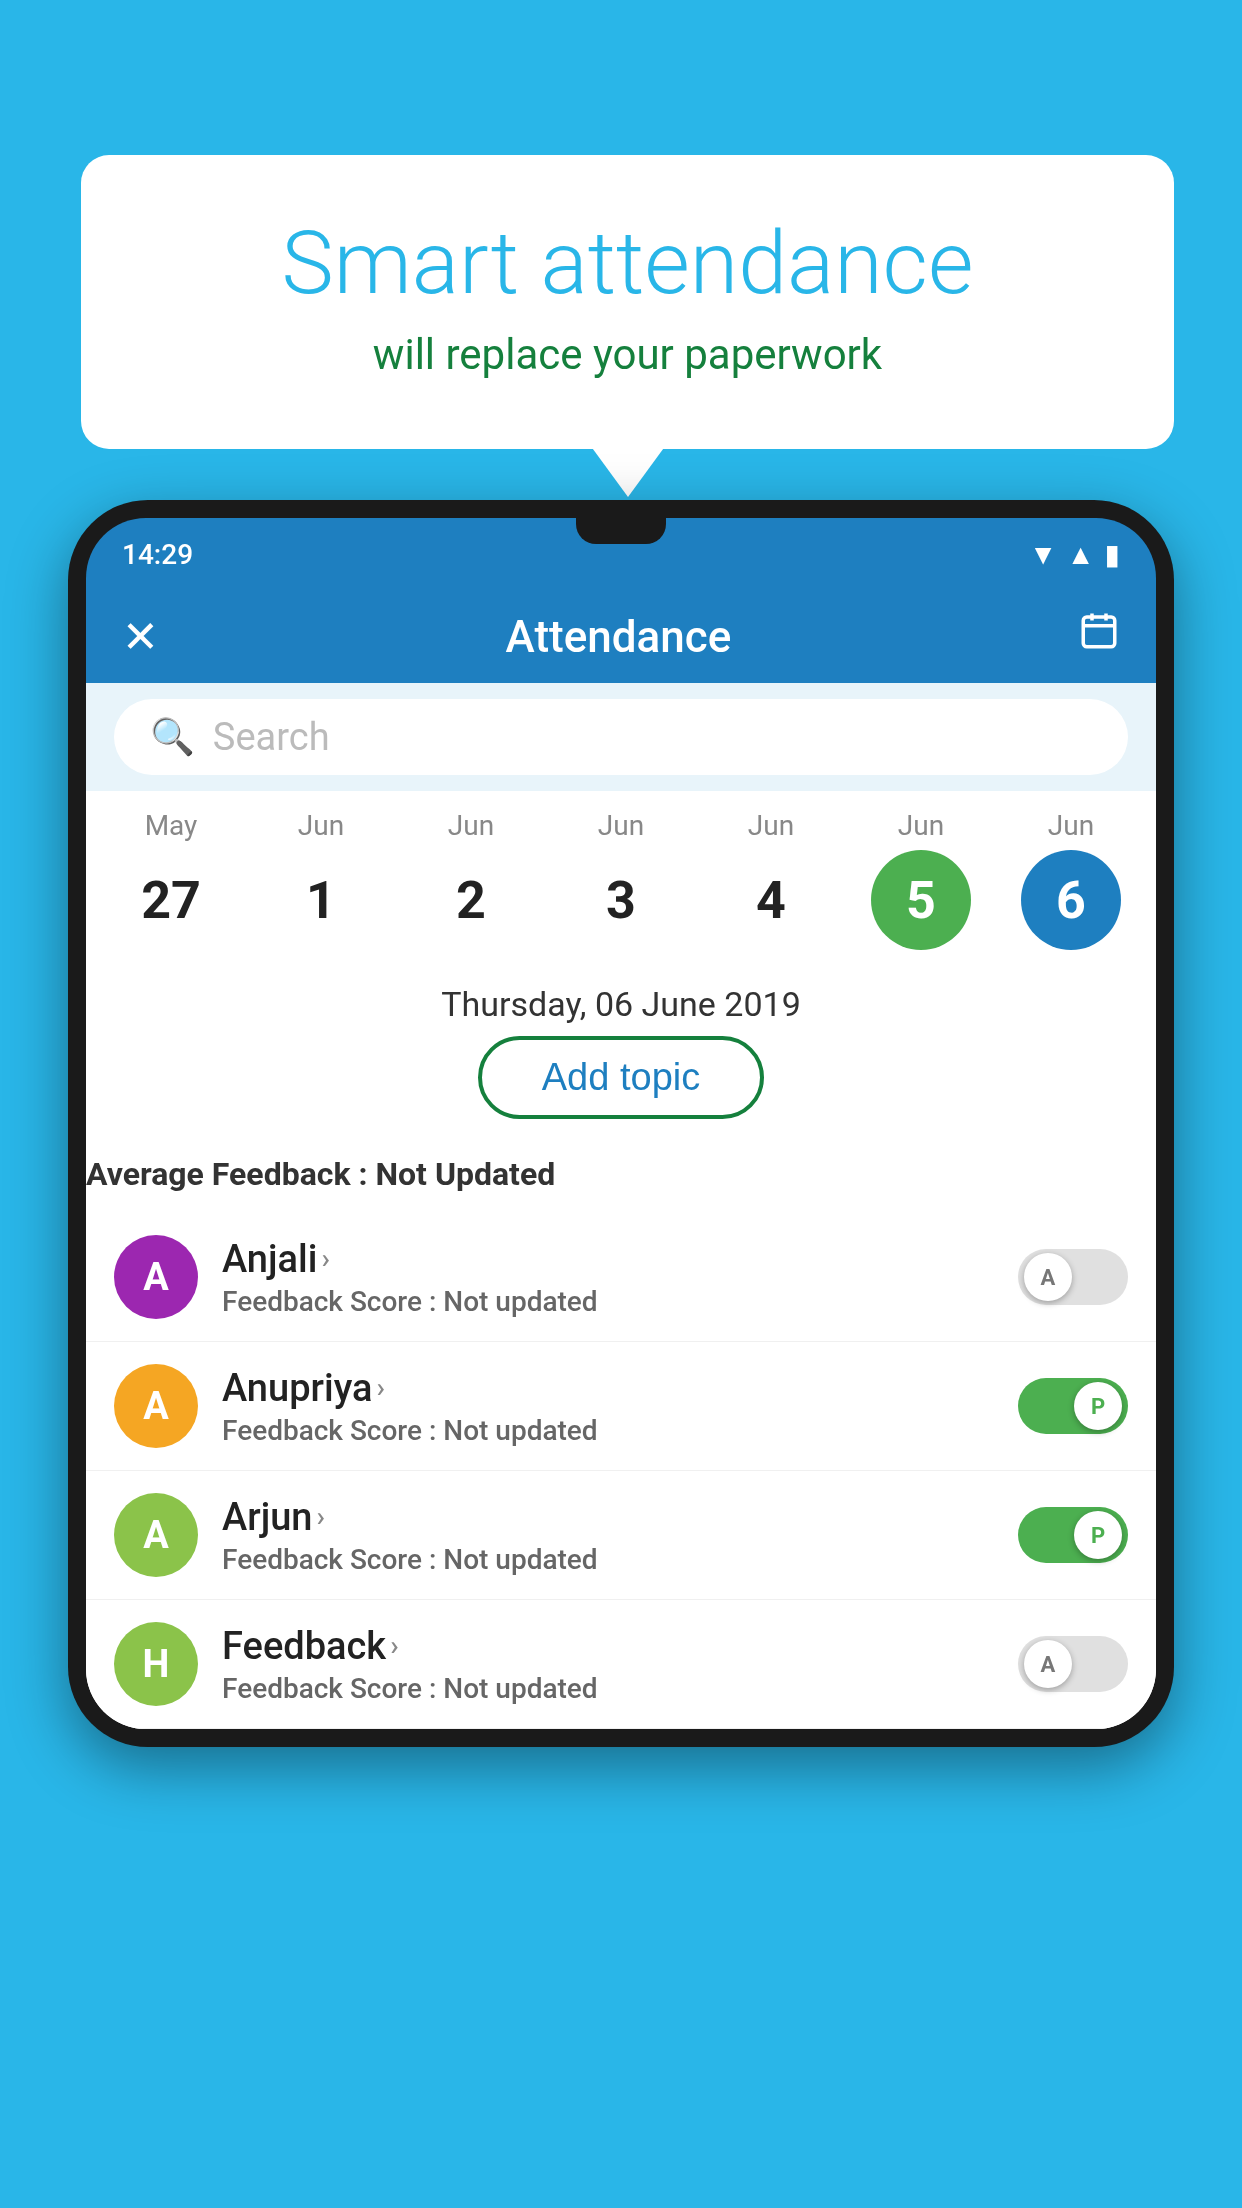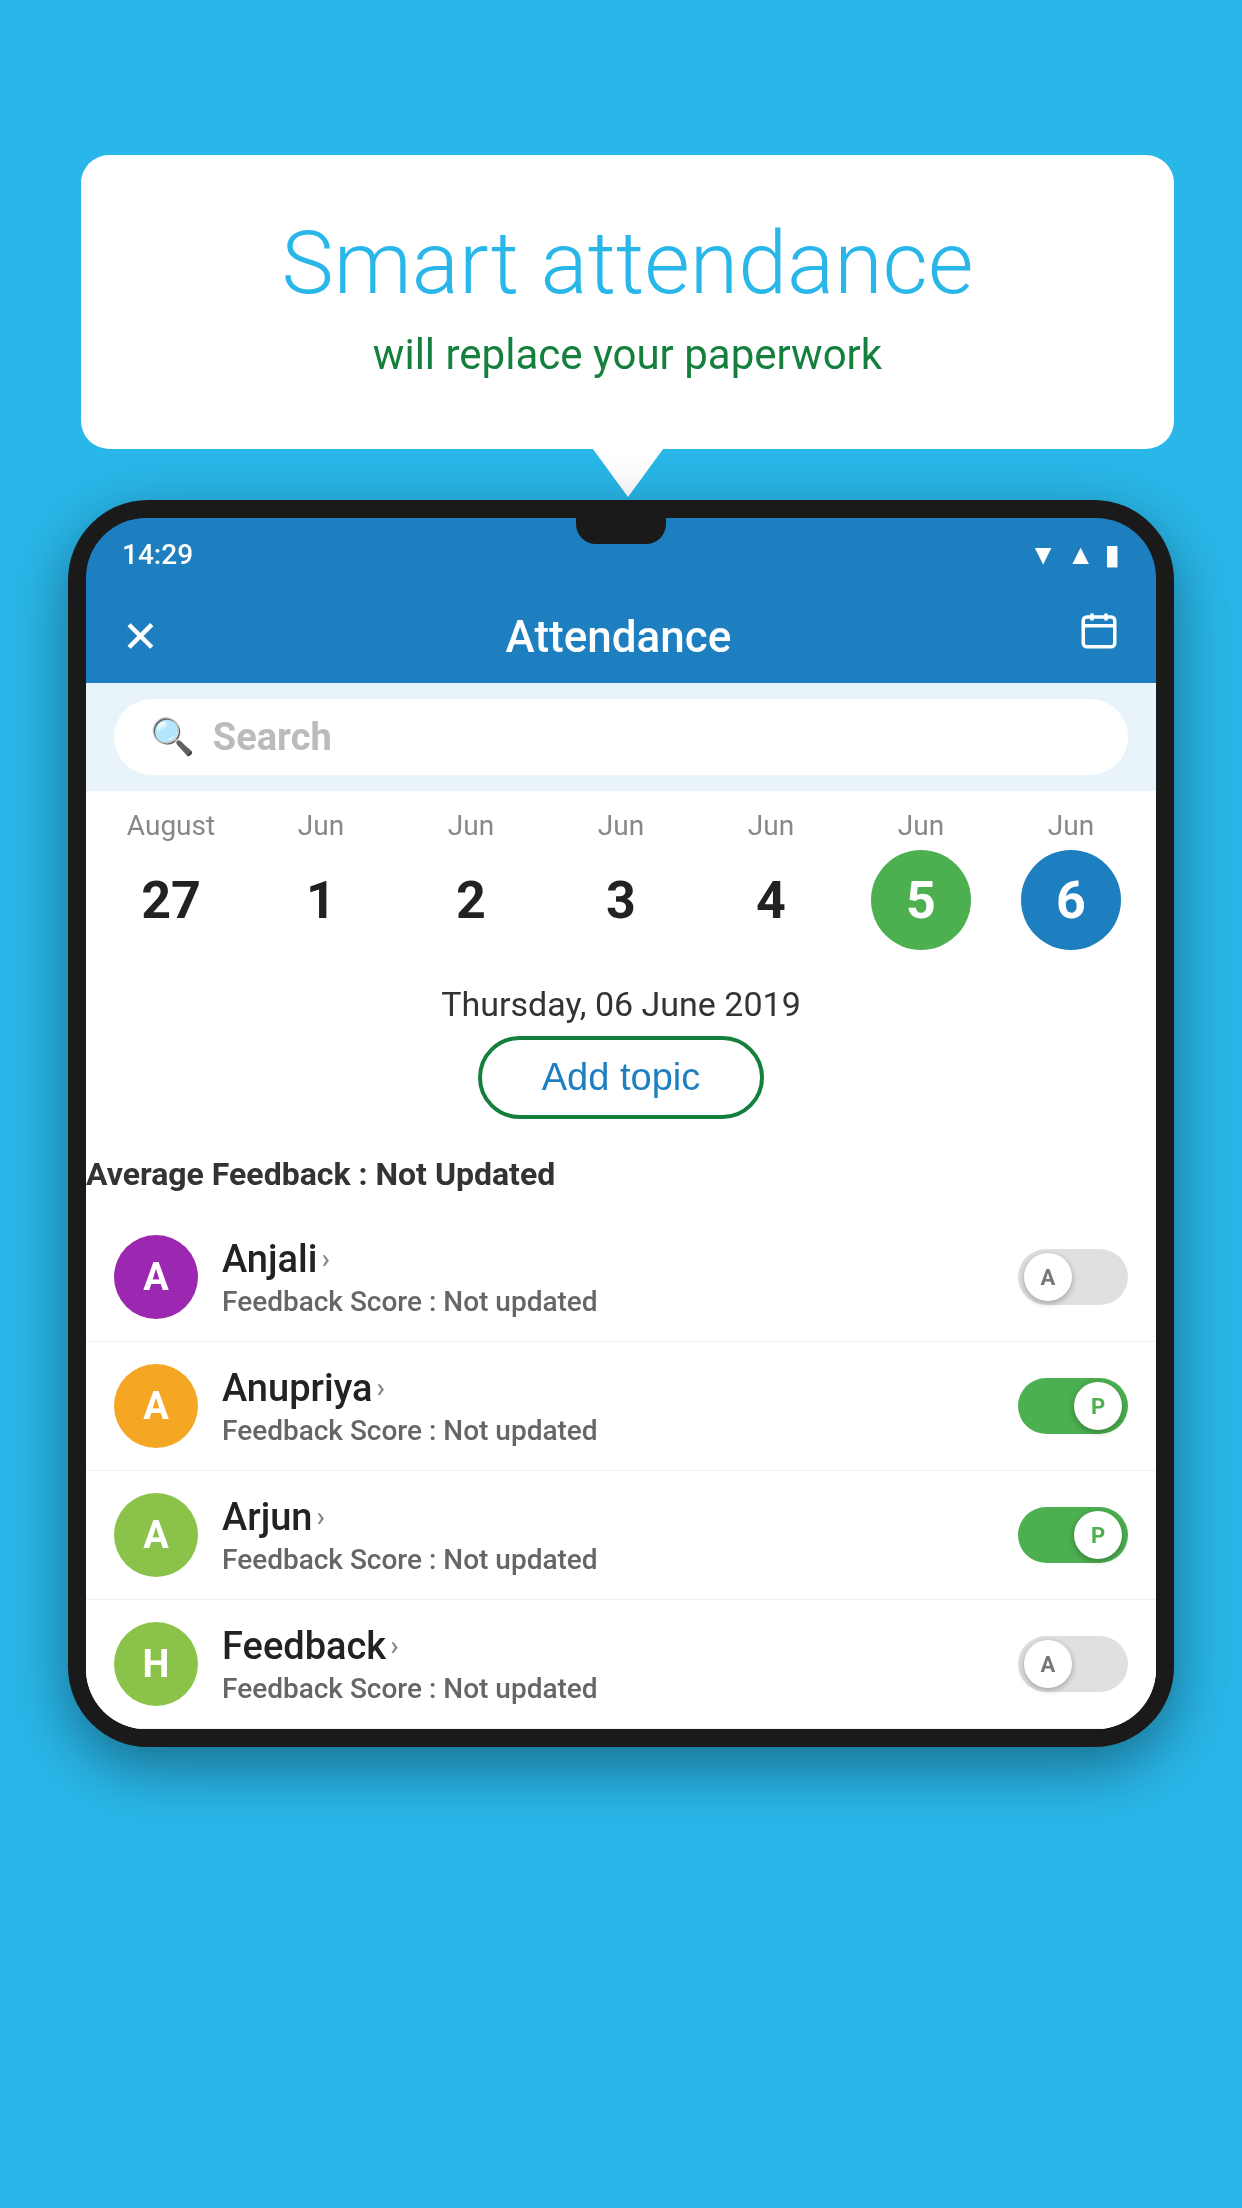--- a/index.html
+++ b/index.html
@@ -158,21 +158,20 @@
     }
 
     .search-icon {
       color: #aaa;
       font-size: 36px;
     }
 
     .search-text {
       font-size: 38px;
       color: #bbb;
-      font-weight: bold;
     }
 
     
     .calendar-strip {
       padding: 18px 20px 10px;
       background: white;
     }
 
     .calendar-strip-inner {
       display: flex;
@@ -386,21 +385,21 @@
       <div class="search-bar-wrapper">
         <div class="search-bar">
           <span class="search-icon">🔍</span>
           <span class="search-text">Search</span>
         </div>
       </div>
 
       <div class="calendar-strip">
         <div class="calendar-strip-inner" id="calendar-strip-inner">
         <div class="cal-day">
-              <div class="cal-month">August</div>
+              <div class="cal-month">May</div>
               <div class="cal-num">27</div>
             </div>
             <div class="cal-day">
               <div class="cal-month">Jun</div>
               <div class="cal-num">1</div>
             </div>
             <div class="cal-day">
               <div class="cal-month">Jun</div>
               <div class="cal-num">2</div>
             </div>

